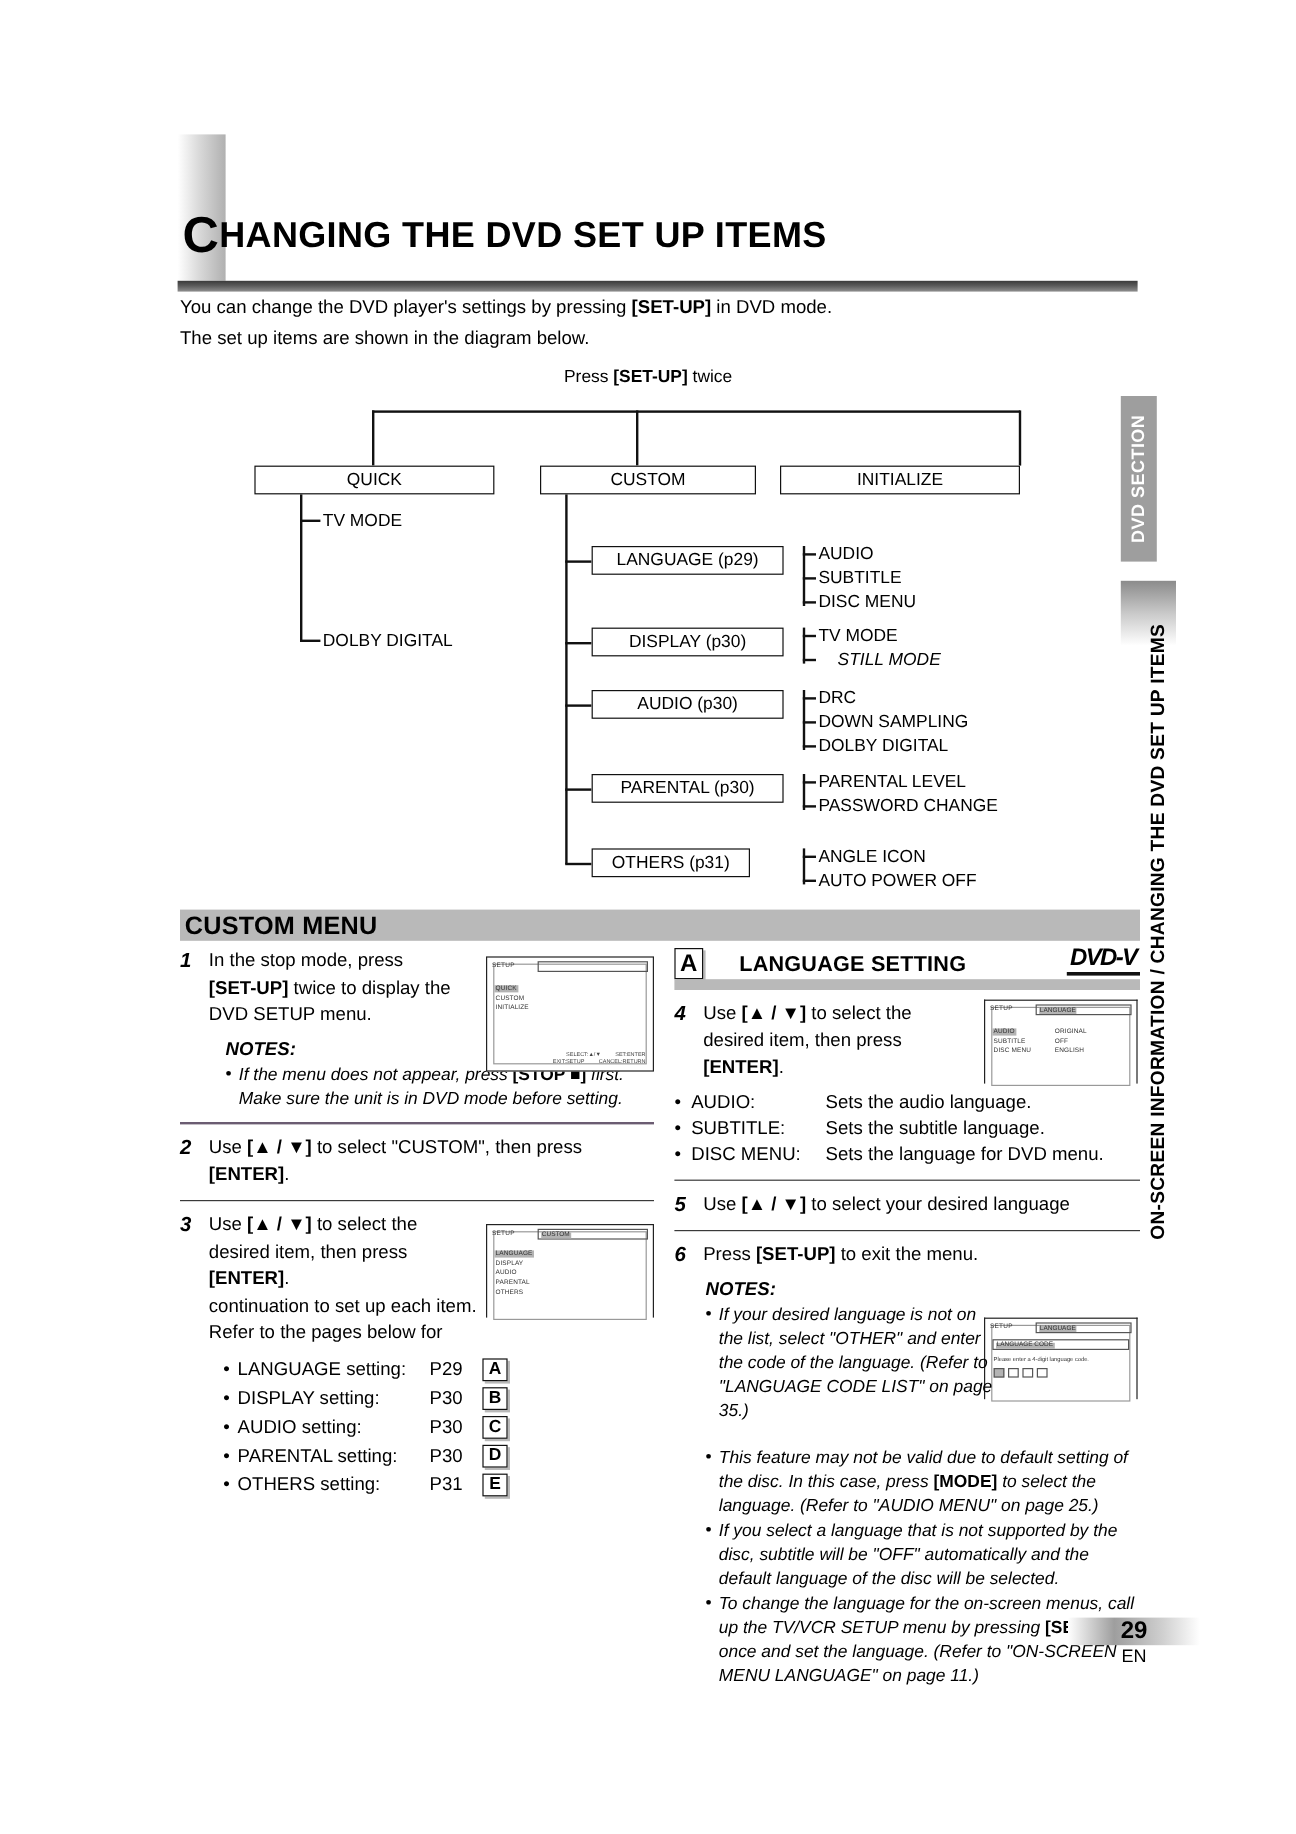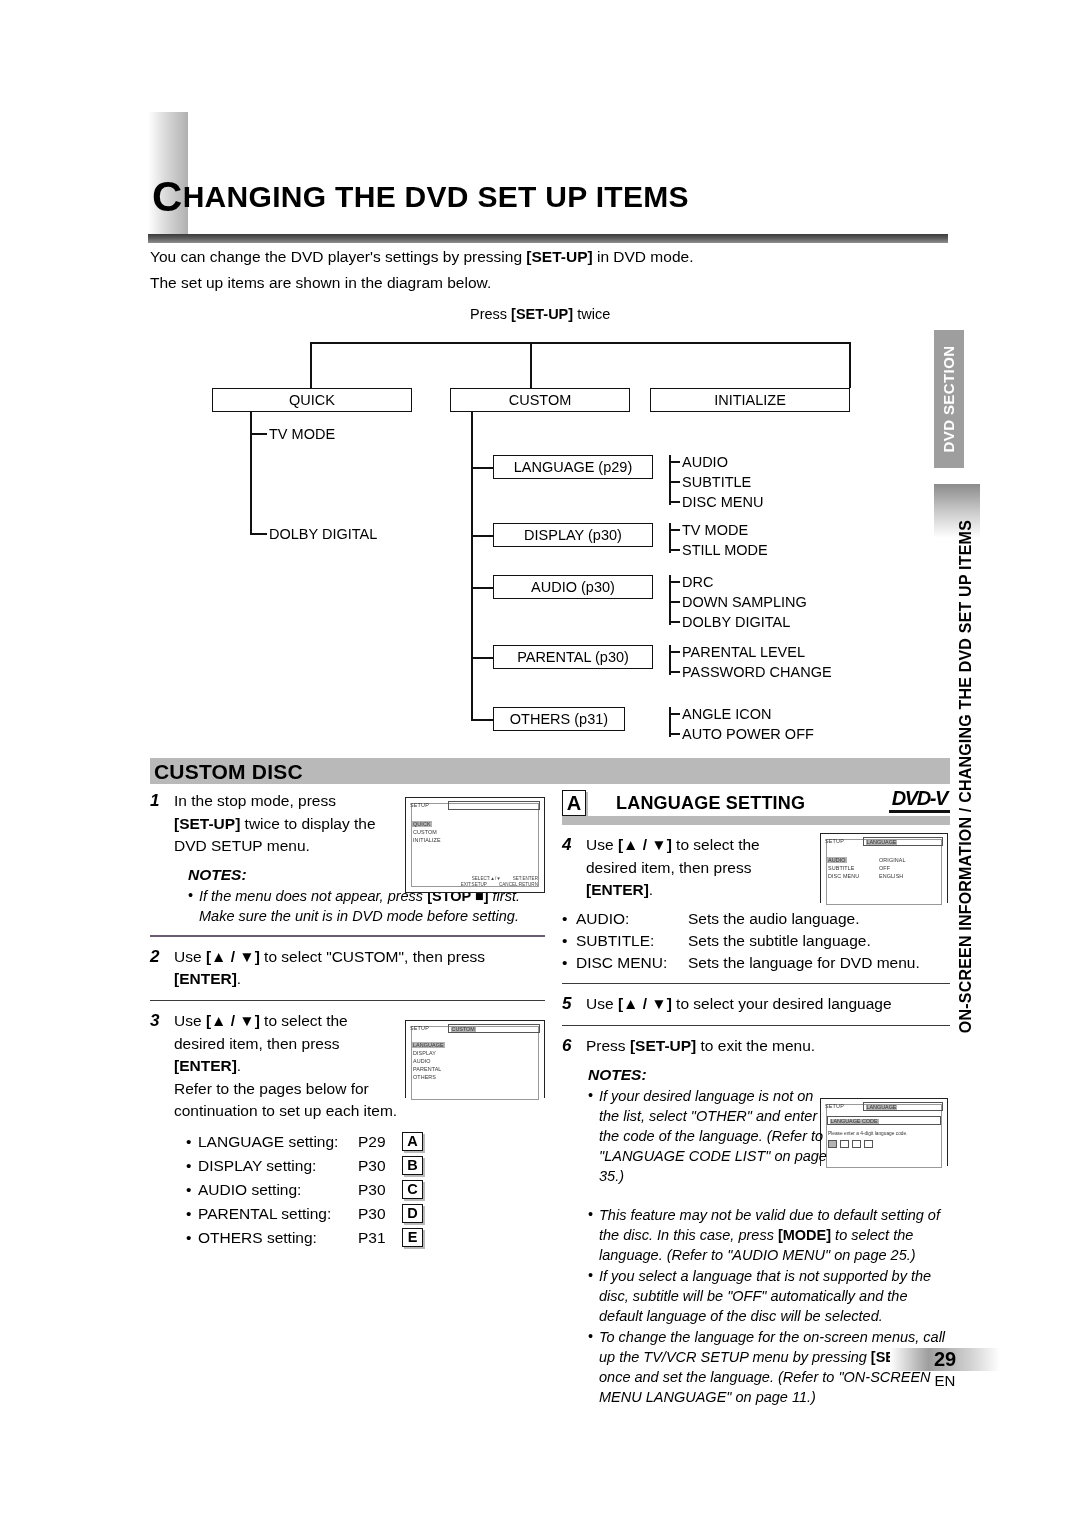--- a/index.html
+++ b/index.html
@@ -506,21 +506,21 @@
   <div class="dleaf" style="left:532px; top:174px;">SUBTITLE</div>
   <div class="dline" style="left:519px; top:201px; width:11px; height:1.5px;"></div>
   <div class="dleaf" style="left:532px; top:194px;">DISC MENU</div>
 
   <div class="dline" style="left:321px; top:235px; width:22px; height:1.5px;"></div>
   <div class="dbox" style="left:343px; top:223px; width:160px; height:24px;">DISPLAY (p30)</div>
   <div class="dline" style="left:519px; top:223px; width:1.5px; height:30px;"></div>
   <div class="dline" style="left:519px; top:229px; width:11px; height:1.5px;"></div>
   <div class="dleaf" style="left:532px; top:222px;">TV MODE</div>
   <div class="dline" style="left:519px; top:249px; width:11px; height:1.5px;"></div>
-  <div class="dleaf" style="left:532px; top:242px;">STILL MODE</div>
+  <div class="dleaf" style="left:548px; top:242px;font-style:italic;">STILL MODE</div>
 
   <div class="dline" style="left:321px; top:287px; width:22px; height:1.5px;"></div>
   <div class="dbox" style="left:343px; top:275px; width:160px; height:24px;">AUDIO (p30)</div>
   <div class="dline" style="left:519px; top:275px; width:1.5px; height:50px;"></div>
   <div class="dline" style="left:519px; top:281px; width:11px; height:1.5px;"></div>
   <div class="dleaf" style="left:532px; top:274px;">DRC</div>
   <div class="dline" style="left:519px; top:301px; width:11px; height:1.5px;"></div>
   <div class="dleaf" style="left:532px; top:294px;">DOWN SAMPLING</div>
   <div class="dline" style="left:519px; top:321px; width:11px; height:1.5px;"></div>
   <div class="dleaf" style="left:532px; top:314px;">DOLBY DIGITAL</div>
@@ -537,21 +537,21 @@
   <div class="dbox" style="left:343px; top:407px; width:132px; height:24px;">OTHERS (p31)</div>
   <div class="dline" style="left:519px; top:407px; width:1.5px; height:30px;"></div>
   <div class="dline" style="left:519px; top:413px; width:11px; height:1.5px;"></div>
   <div class="dleaf" style="left:532px; top:406px;">ANGLE ICON</div>
   <div class="dline" style="left:519px; top:433px; width:11px; height:1.5px;"></div>
   <div class="dleaf" style="left:532px; top:426px;">AUTO POWER OFF</div>
 </div>
 
 <div class="sect-head" id="custom-menu-head">
   <div class="bar"></div>
-  <div class="label">CUSTOM DISC</div>
+  <div class="label">CUSTOM MENU</div>
 </div>
 
 <div id="col-left">
 
   <div class="step">
     <div class="step-num">1</div>
     <div class="step-body" style="width:238px;">
       <div><span>In the stop mode, press</span></div>
       <div><span class="b">[SET-UP]</span><span> twice to display the</span></div>
       <div>DVD SETUP menu.</div>
@@ -576,22 +576,22 @@
   </div>
 
   <div class="divider thin"></div>
 
   <div class="step">
     <div class="step-num">3</div>
     <div class="step-body">
       <div style="width:238px;"><span>Use </span><span class="b">[▲ / ▼]</span><span> to select the</span></div>
       <div>desired item, then press</div>
       <div><span class="b">[ENTER]</span><span>.</span></div>
+      <div>continuation to set up each item.</div>
       <div>Refer to the pages below for</div>
-      <div>continuation to set up each item.</div>
     </div>
   </div>
 
   <div class="ref-list">
     <div class="ref-row">
       <span class="bullet">•</span>
       <span class="name">LANGUAGE setting:</span>
       <span class="pg">P29</span>
       <span class="badge">A</span>
     </div>

